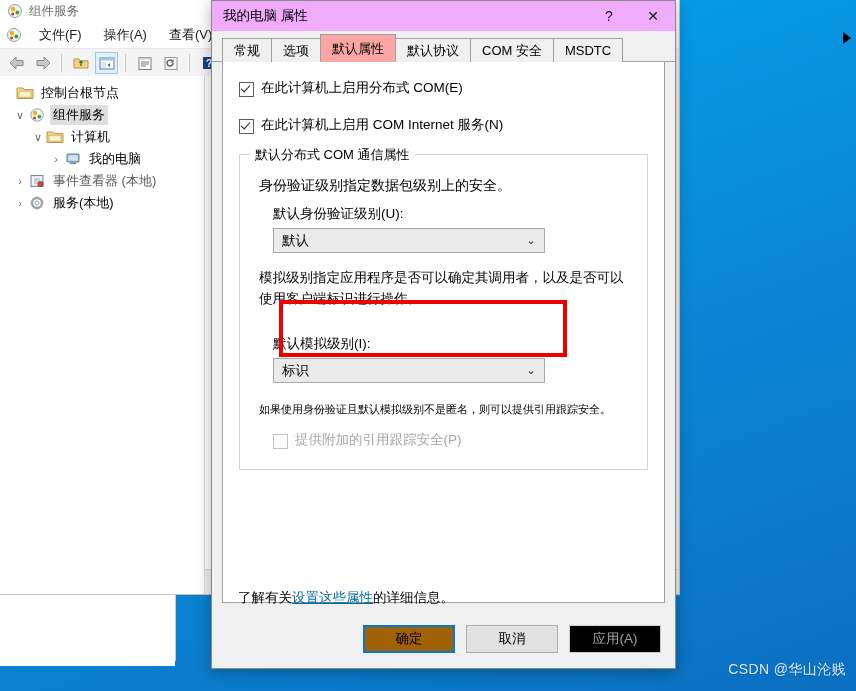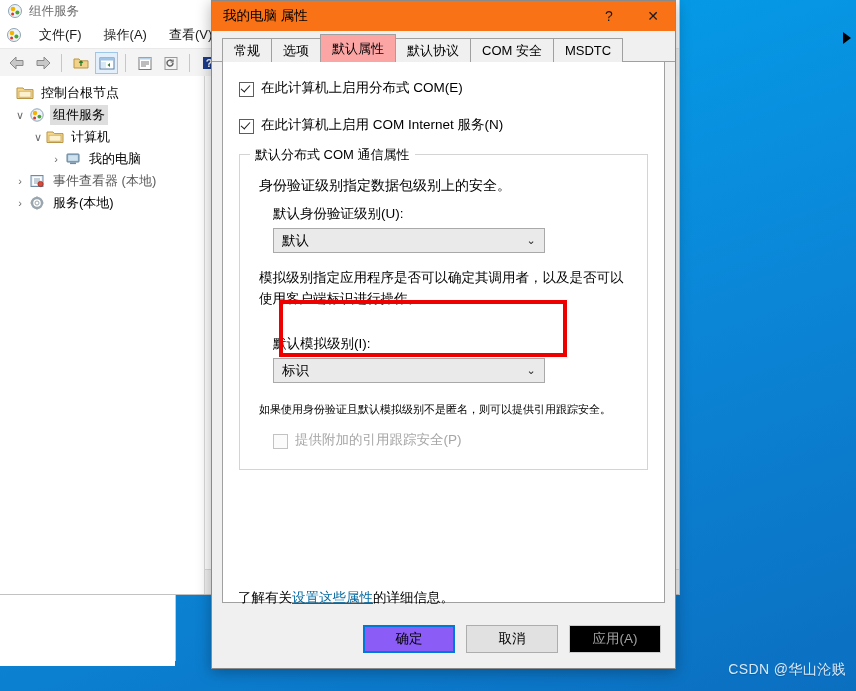--- a/index.html
+++ b/index.html
@@ -153,21 +153,21 @@
   
   #dialog {
     position: absolute;
     left: 211px; top: 0px; width: 465px; height: 669px;
     background: #f0f0f0;
     border: 1px solid #8a8a8a;
     box-shadow: 0 3px 14px rgba(0,0,0,0.30);
     box-sizing: border-box;
   }
   #dialog-titlebar {
-    height: 30px; background: #f97316;
+    height: 30px; background: #f0abfc;
     display: flex; align-items: center;
     padding-left: 11px;
   }
   #dialog-title { font-size: 13.5px; color: #000; flex: 1; }
   .dlg-btn {
     width: 44px; height: 29px;
     display: flex; align-items: center; justify-content: center;
     color: #1a1a1a; font-size: 14px;
   }
 
@@ -288,21 +288,21 @@
   .dialog-button {
     width: 92px; height: 28px;
     font-size: 13.5px;
     display: flex; align-items: center; justify-content: center;
     background: #e1e1e1;
     border: 1px solid #adadad;
     box-sizing: border-box;
   }
   .dialog-button.default {
     border: 2px solid #0078d7;
-    background: #8b5cf6;
+    background: #a16207;
   }
   .dialog-button.disabled {
     color: #a0a0a0; background: #000000; border-color: #cccccc;
   }
 
   
   #watermark {
     position: absolute; right: 10px; bottom: 12px;
     color: #d8e8f7; font-size: 14px;
     letter-spacing: 0.4px;

